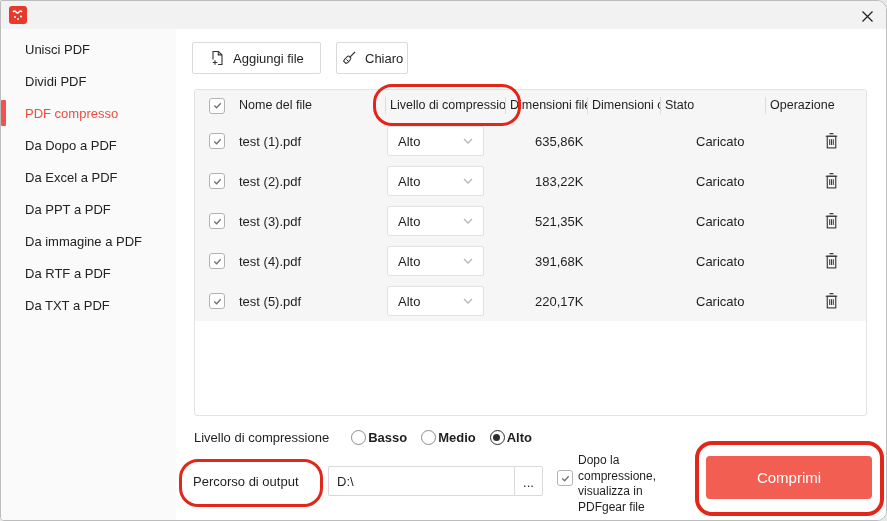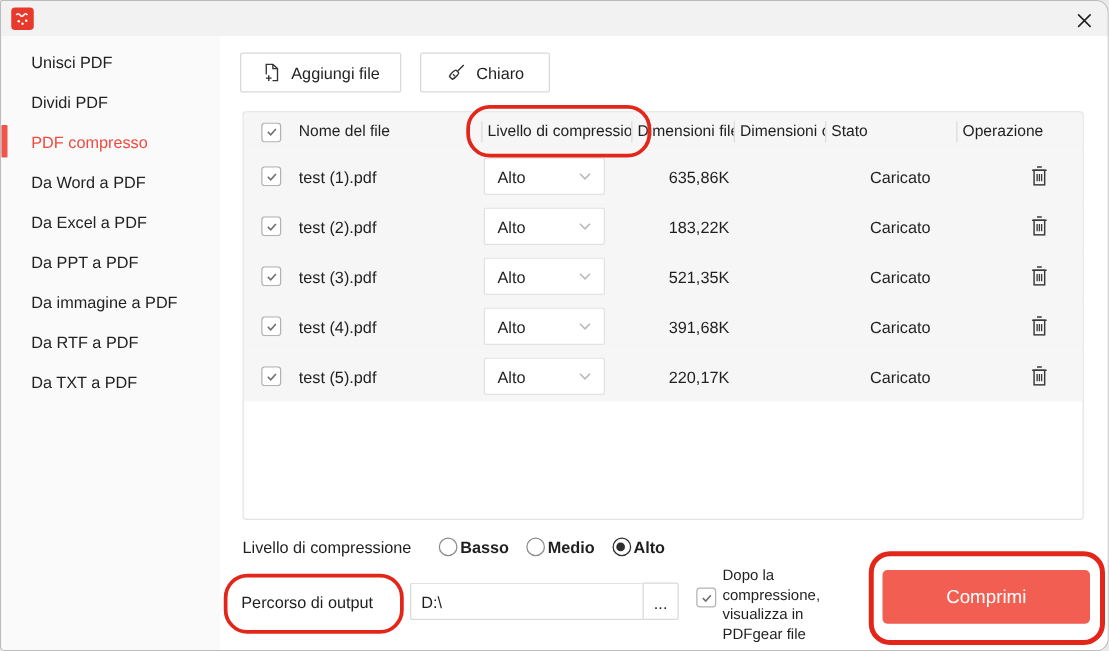--- a/index.html
+++ b/index.html
@@ -13,21 +13,21 @@
   
   .sidebar{position:absolute;left:0;top:28px;width:175px;height:493px;background:#fafafa;padding-top:4px;box-sizing:border-box;}
   .side-item{position:relative;height:32px;display:flex;align-items:center;padding-left:24px;font-size:13px;color:#222;cursor:pointer;}
   .side-item.on{color:#ef4b41;}
   .side-item.on::before{content:"";position:absolute;left:0;top:3px;width:5px;height:26px;background:#f0544c;border-radius:1px;}
   
   .main{position:absolute;left:175px;top:28px;width:712px;height:493px;background:#fff;}
   .tool-btn{position:absolute;top:13px;height:32px;box-sizing:border-box;border:1px solid #d9d9d9;background:#fff;border-radius:2px;
             display:flex;align-items:center;gap:8px;padding:0 16px;font-size:13px;color:#1f1f1f;cursor:pointer;}
   .btn-add{left:16px;}
-  .btn-clear{left:160px;padding:0 20px;}
+  .btn-clear{left:160px;padding:0 4px;}
   
   .table{position:absolute;left:18px;top:60px;width:673px;height:327px;box-sizing:border-box;border:1px solid #e3e3e3;border-radius:3px;background:#fff;overflow:hidden;}
   .trow{display:grid;grid-template-columns:44px 146px 120px 82px 73px 105px 103px;align-items:center;background:#f6f6f6;}
   .thead{height:31px;font-size:12.5px;color:#1f1f1f;}
   .tbody-row{height:40px;font-size:13px;color:#1f1f1f;}
   .th{overflow:hidden;white-space:nowrap;height:17px;line-height:17px;}
   .th.sep{border-left:1px solid #dcdcdc;padding-left:4px;}
   .cell{overflow:hidden;white-space:nowrap;}
   .c-check{padding-left:14px;}
   .c-size{padding-left:30px;}
@@ -87,21 +87,21 @@
     <div class="side-item">
         <span>Unisci PDF</span>
       </div>
     <div class="side-item">
         <span>Dividi PDF</span>
       </div>
     <div class="side-item on">
         <span>PDF compresso</span>
       </div>
     <div class="side-item">
-        <span>Da Word a PDF</span>
+        <span>Da Dopo a PDF</span>
       </div>
     <div class="side-item">
         <span>Da Excel a PDF</span>
       </div>
     <div class="side-item">
         <span>Da PPT a PDF</span>
       </div>
     <div class="side-item">
         <span>Da immagine a PDF</span>
       </div>

